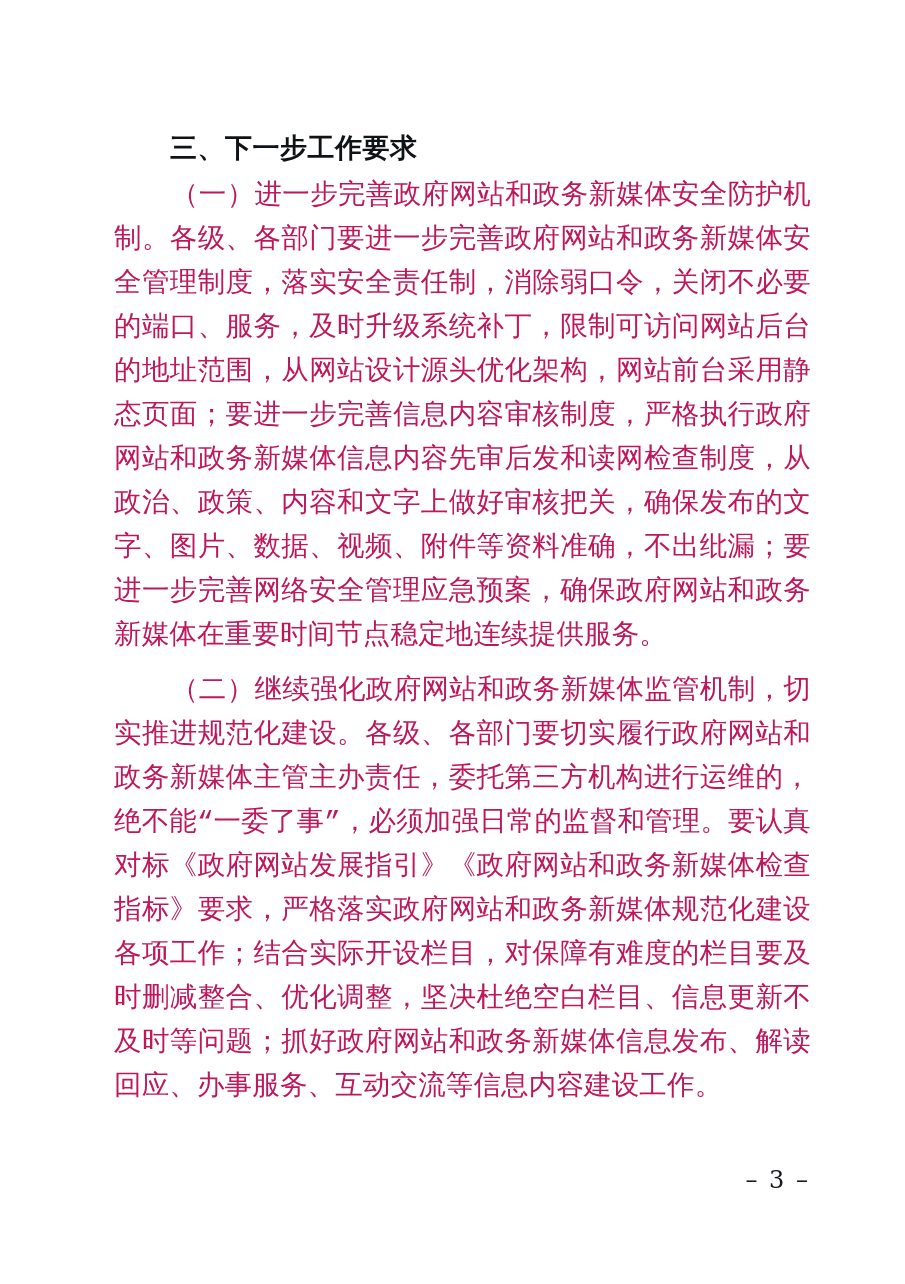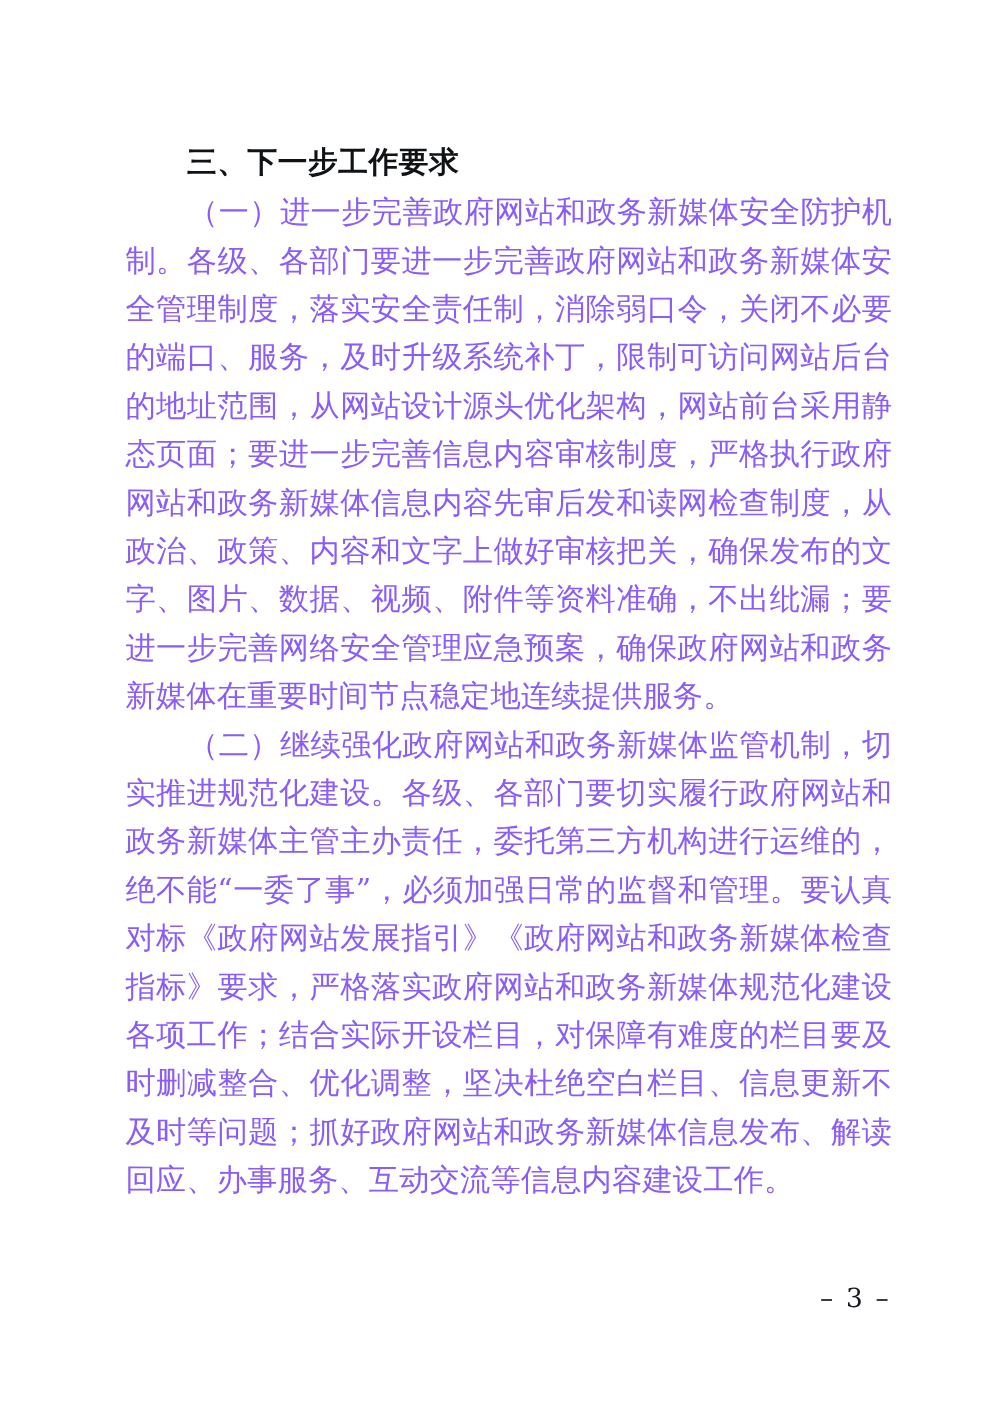--- a/index.html
+++ b/index.html
@@ -48,28 +48,29 @@
 
   .para {
     font-family: "DejaVu Serif", "Liberation Serif", serif;
     font-size: 27.5px;
     line-height: 44px;
     text-align: justify;
     text-align-last: left;
     text-indent: 57px;
     margin: 0;
     letter-spacing: 0.15px;
-    color: #8b5cf6;
+    color: #be185d;
     word-break: break-all;
     -ms-text-justify: inter-ideograph;
     text-justify: inter-ideograph;
   }
 
   .para + .para {
-    margin-top: 0;
+    margin-top: 14px;
+    font-family: Liberation Mono, monospace;
   }
 
   .page-number {
     position: absolute;
     left: 0;
     top: 1163px;
     width: 810px;
     text-align: right;
     font-family: "DejaVu Serif", "Liberation Serif", serif;
     font-size: 24px;

